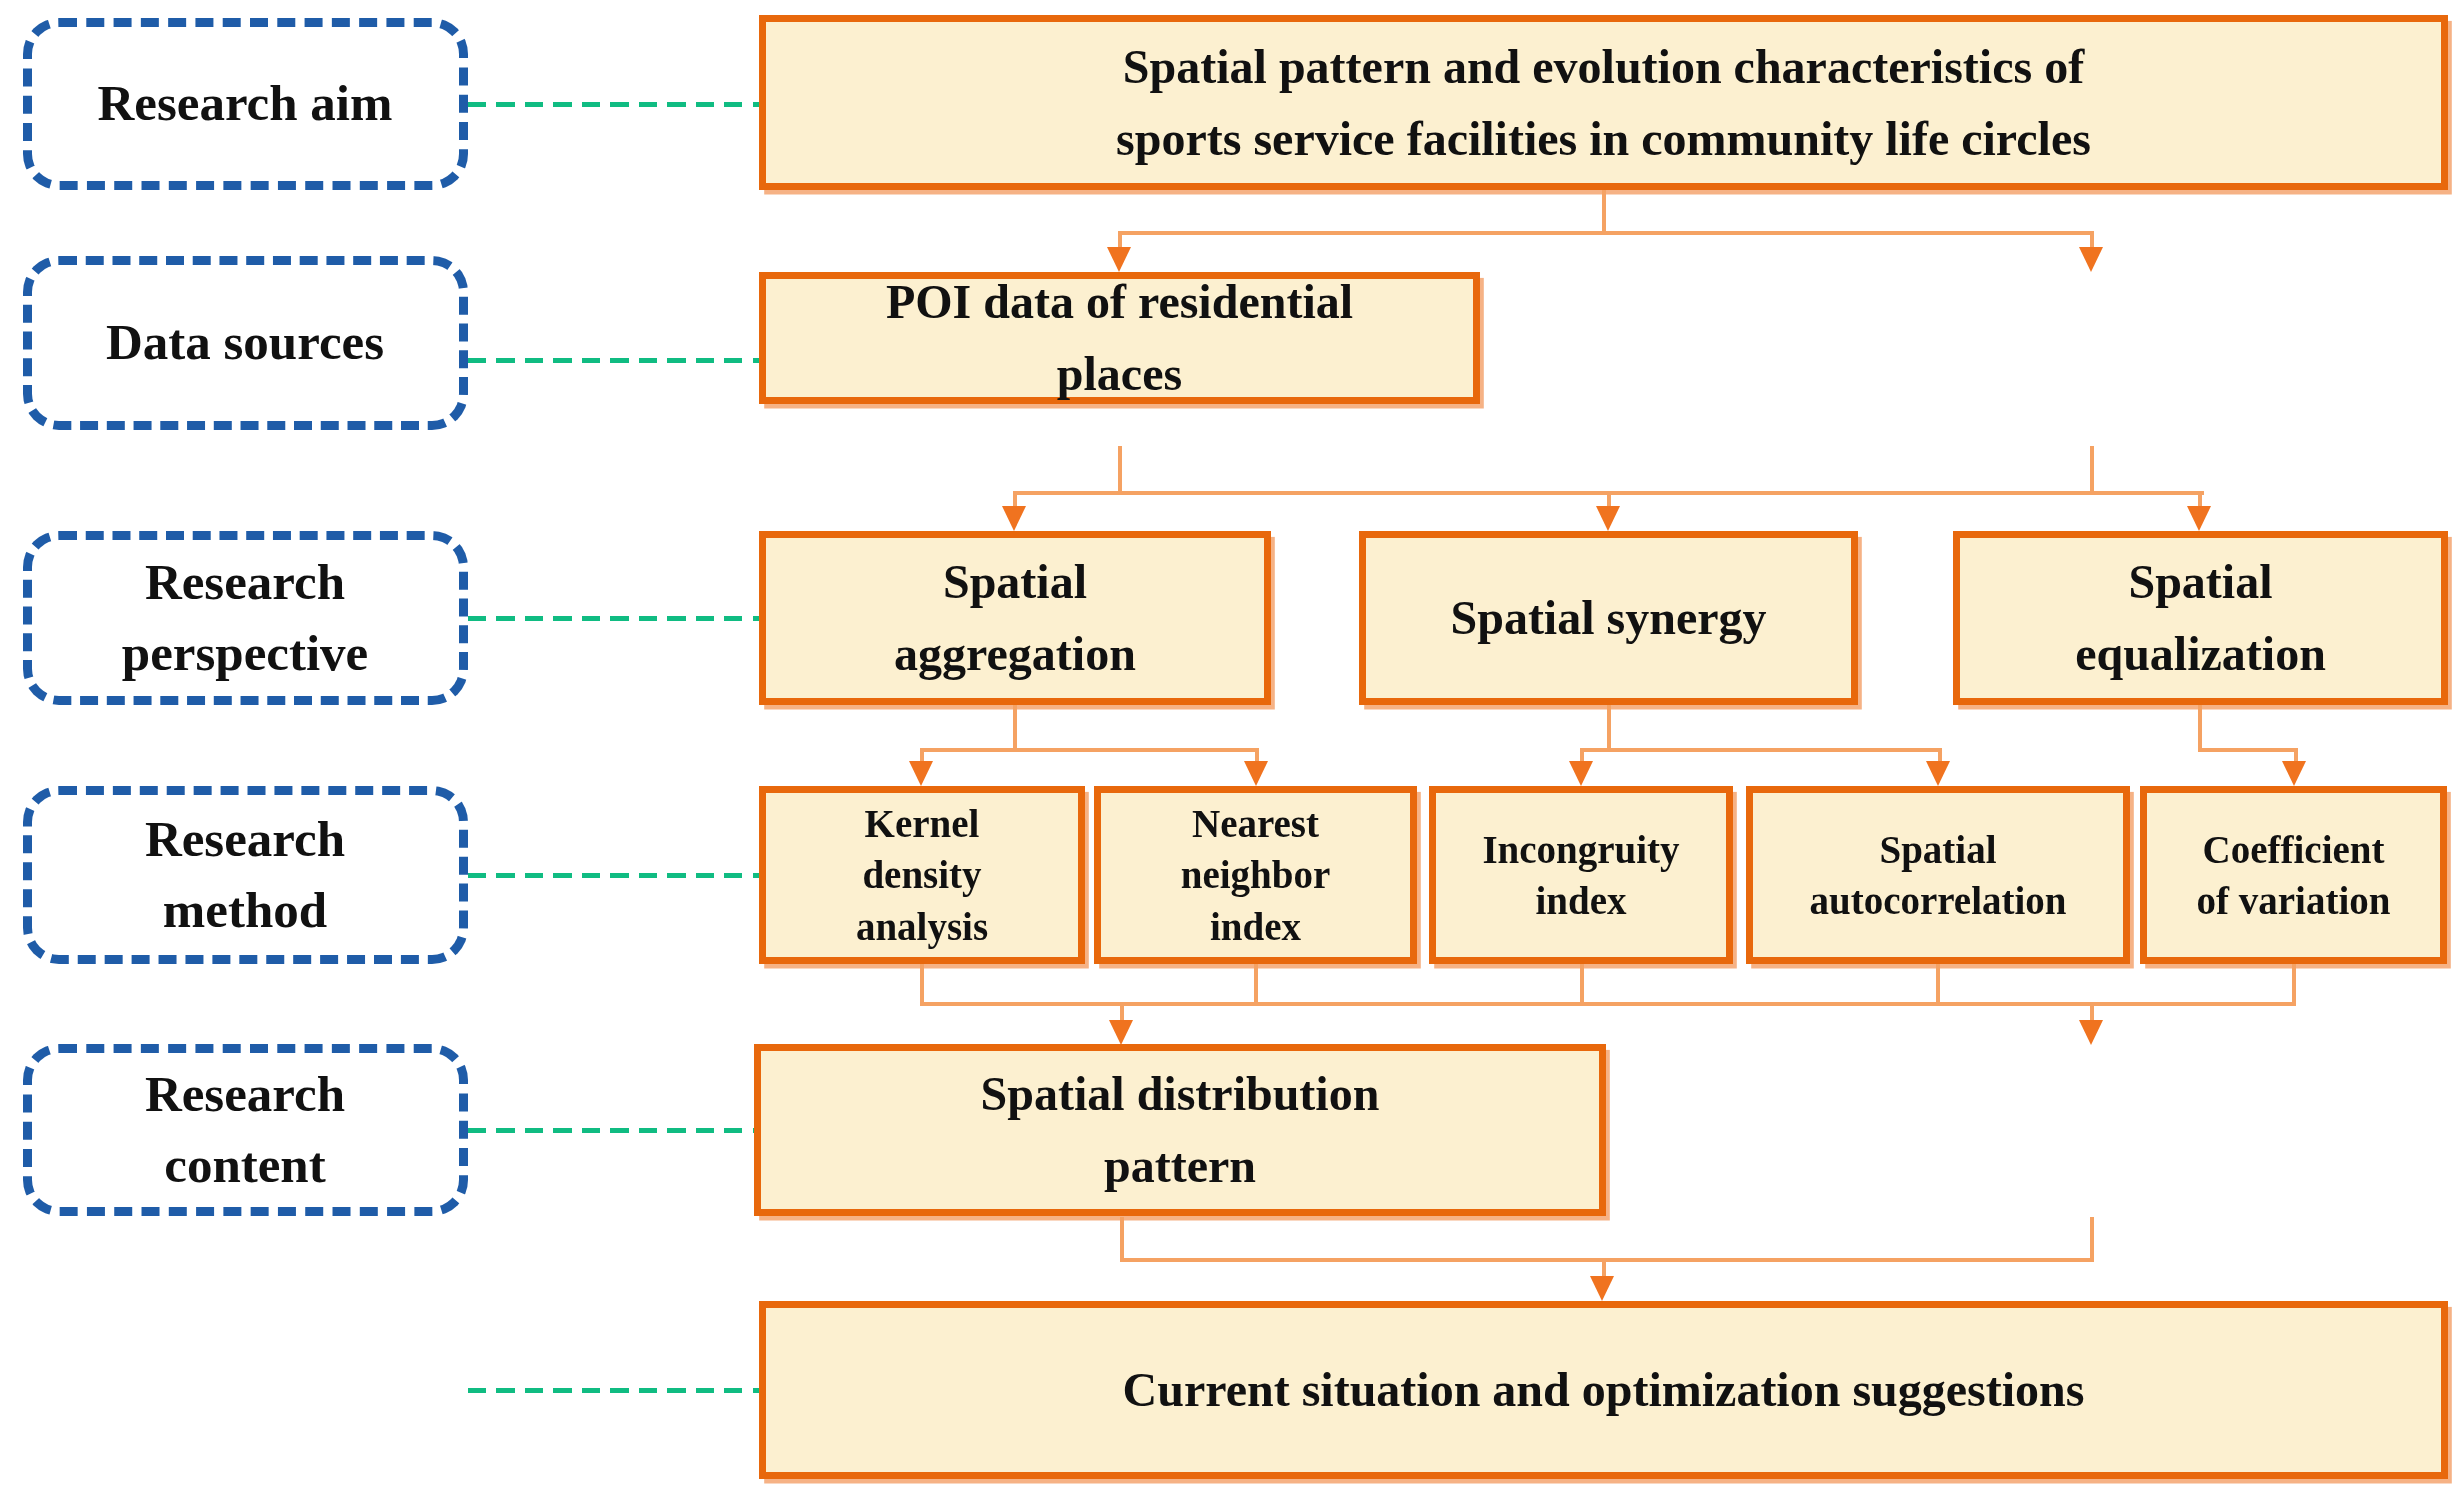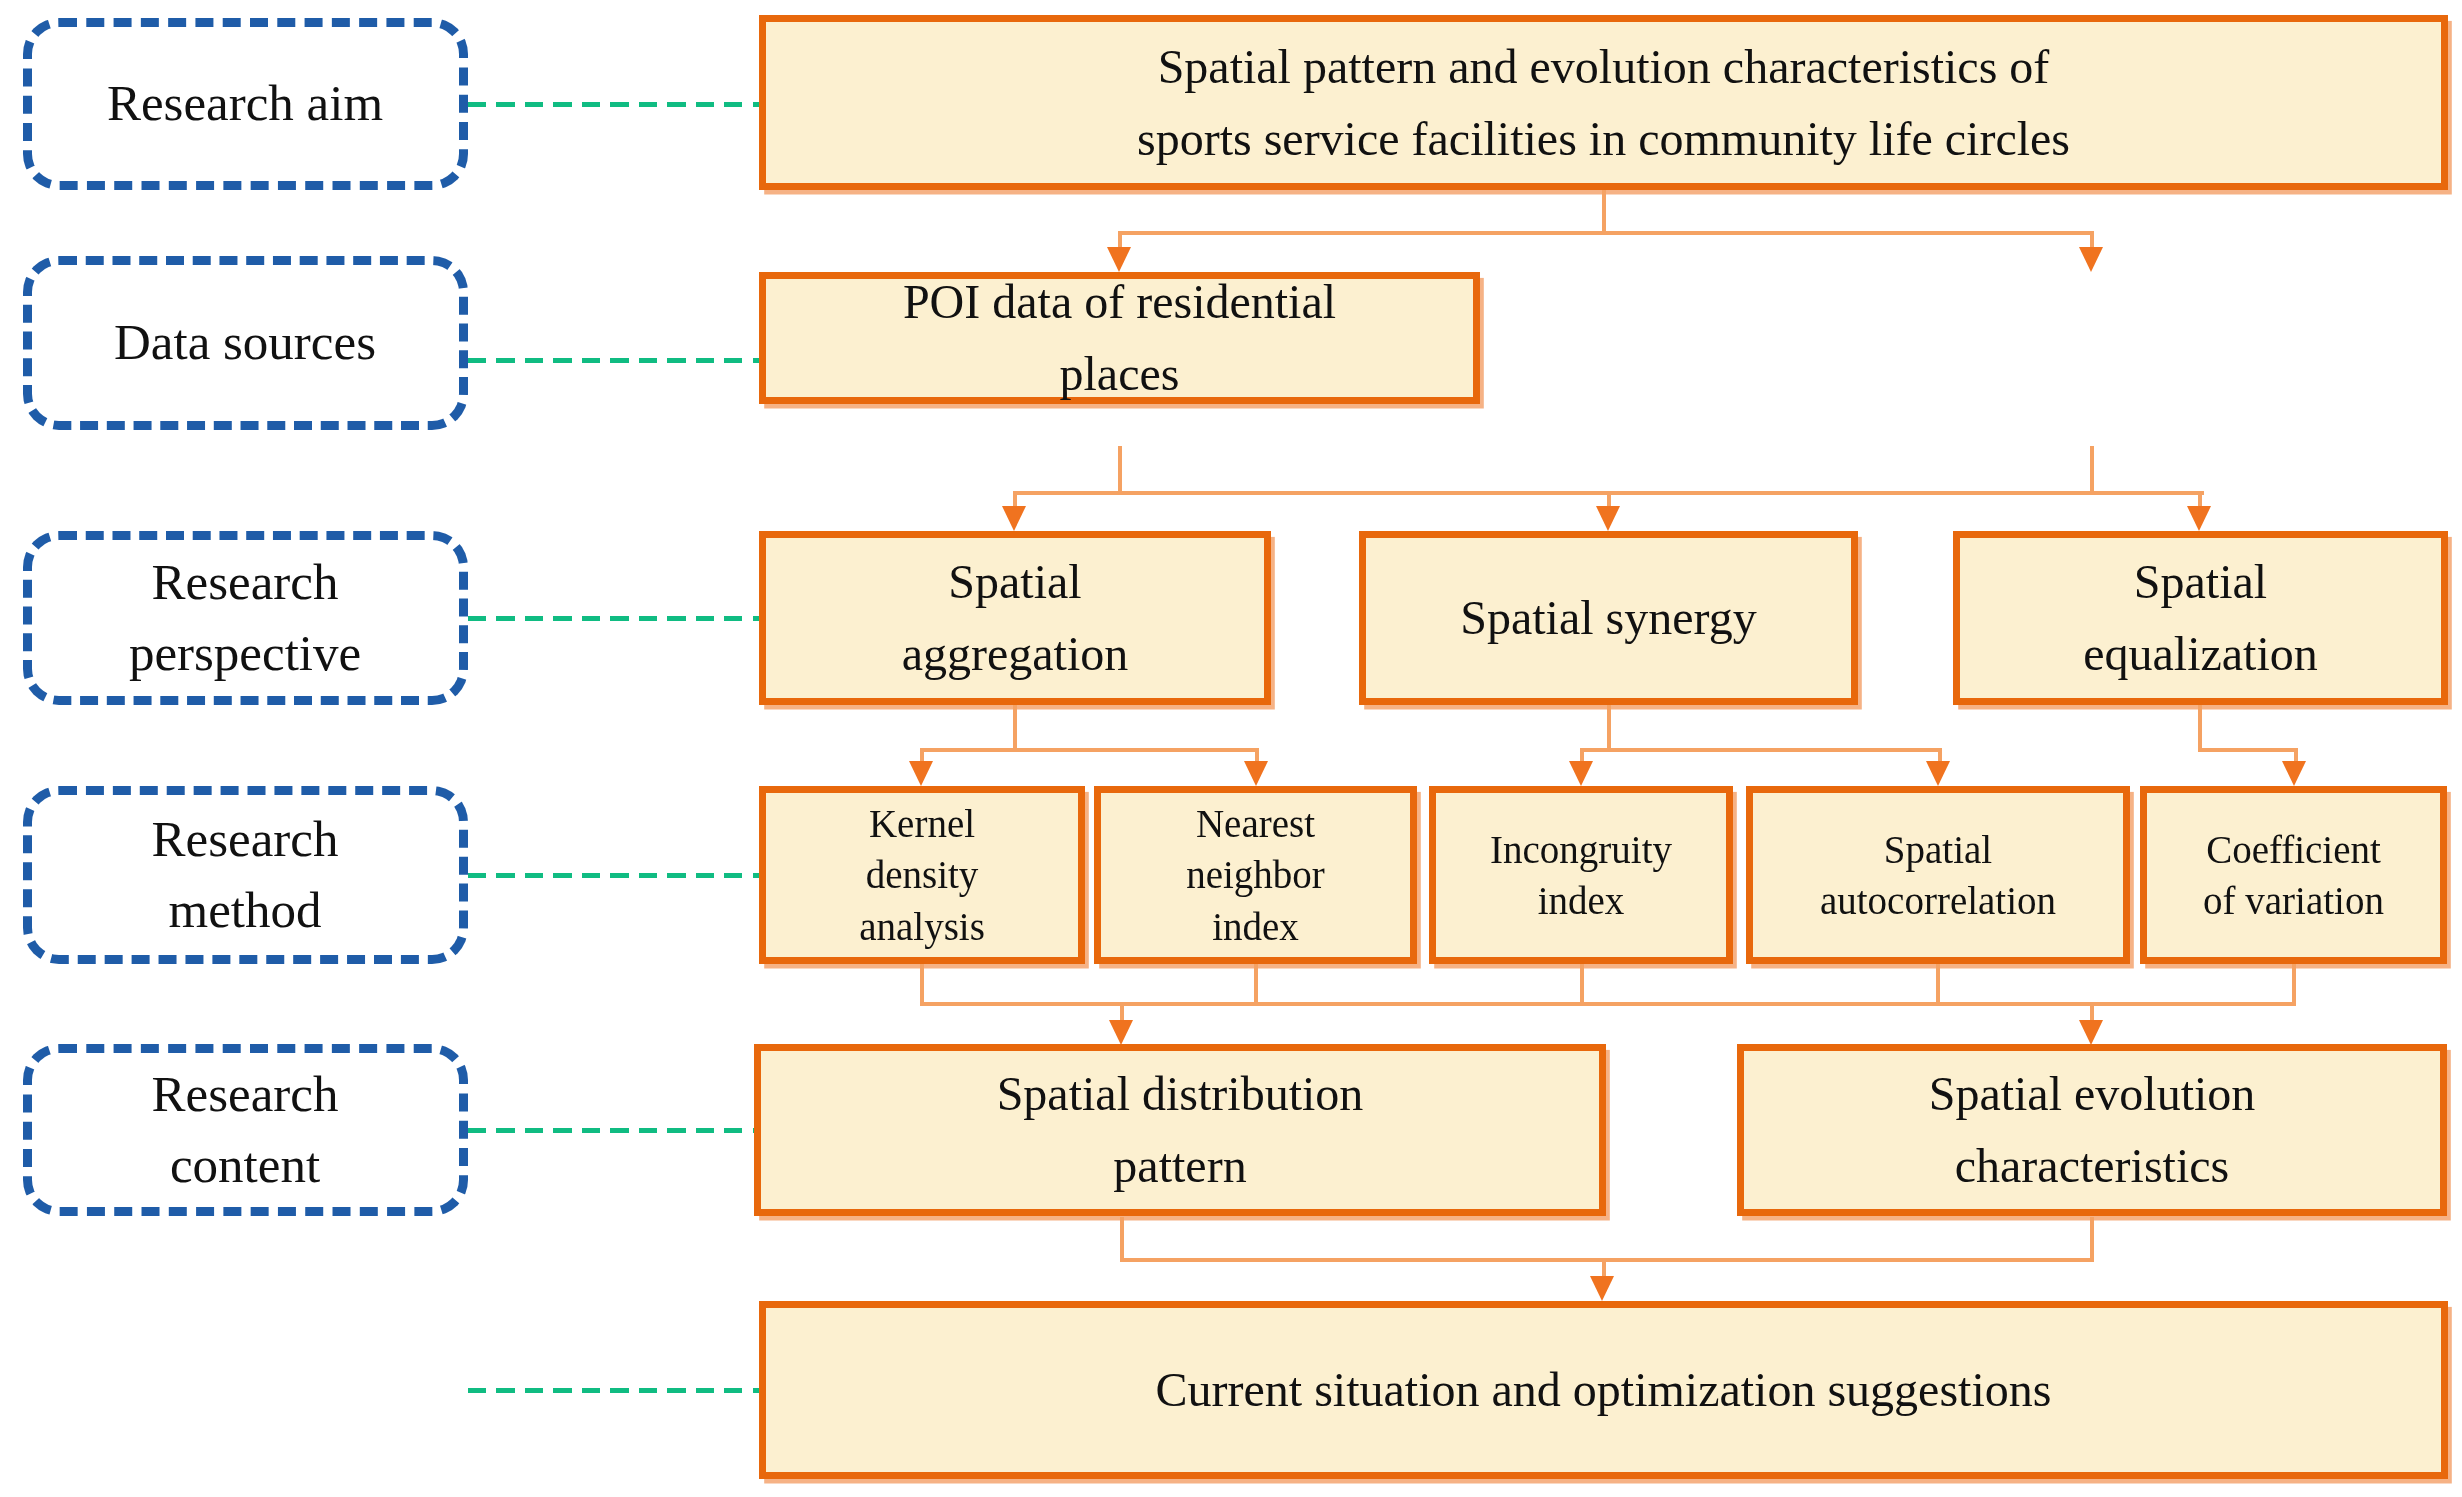--- a/index.html
+++ b/index.html
@@ -3,20 +3,21 @@
 <meta charset="utf-8">
 <style>
   html,body{margin:0;padding:0;background:#ffffff;}
   .canvas{
     position:relative;
     width:2462px;height:1497px;
     background:#ffffff;
     font-family:"Liberation Serif","DejaVu Serif",serif;
     color:#111111;
     overflow:hidden;
+    font-weight:bold;
   }
   
   .blabel{
     position:absolute;
     left:22.5px;width:445px;
     box-sizing:border-box;
     border:9.7px dashed #1F5CA8;
     border-radius:36px;
     background:#ffffff;
     display:flex;align-items:center;justify-content:center;
@@ -165,24 +166,20 @@
   <div class="hline" style="left:920px;top:1002px;width:1376px"></div>
   <div class="vline" style="left:1120px;top:1002px;height:18px"></div>
   <div class="vline" style="left:2090px;top:1002px;height:18px"></div>
   <div class="arrowhead" style="left:1109px;top:1020px"></div>
   <div class="arrowhead" style="left:2079px;top:1020px"></div>
 
   <div class="obox" style="left:754px;top:1044px;width:852px;height:172px">
     <span>Spatial distribution
 pattern</span>
   </div>
-  <div class="obox" style="left:1737px;top:1044px;width:710px;height:172px">
-    <span>Spatial evolution
-characteristics</span>
-  </div>
 
   <div class="vline" style="left:1120px;top:1217px;height:45px"></div>
   <div class="vline" style="left:2090px;top:1217px;height:45px"></div>
   <div class="hline" style="left:1120px;top:1258px;width:974px"></div>
   <div class="vline" style="left:1602px;top:1258px;height:19.5px"></div>
   <div class="arrowhead" style="left:1590px;top:1276px"></div>
 
   <div class="obox" style="left:759px;top:1301px;width:1689px;height:178px">
     <span>Current situation and optimization suggestions</span>
   </div>

